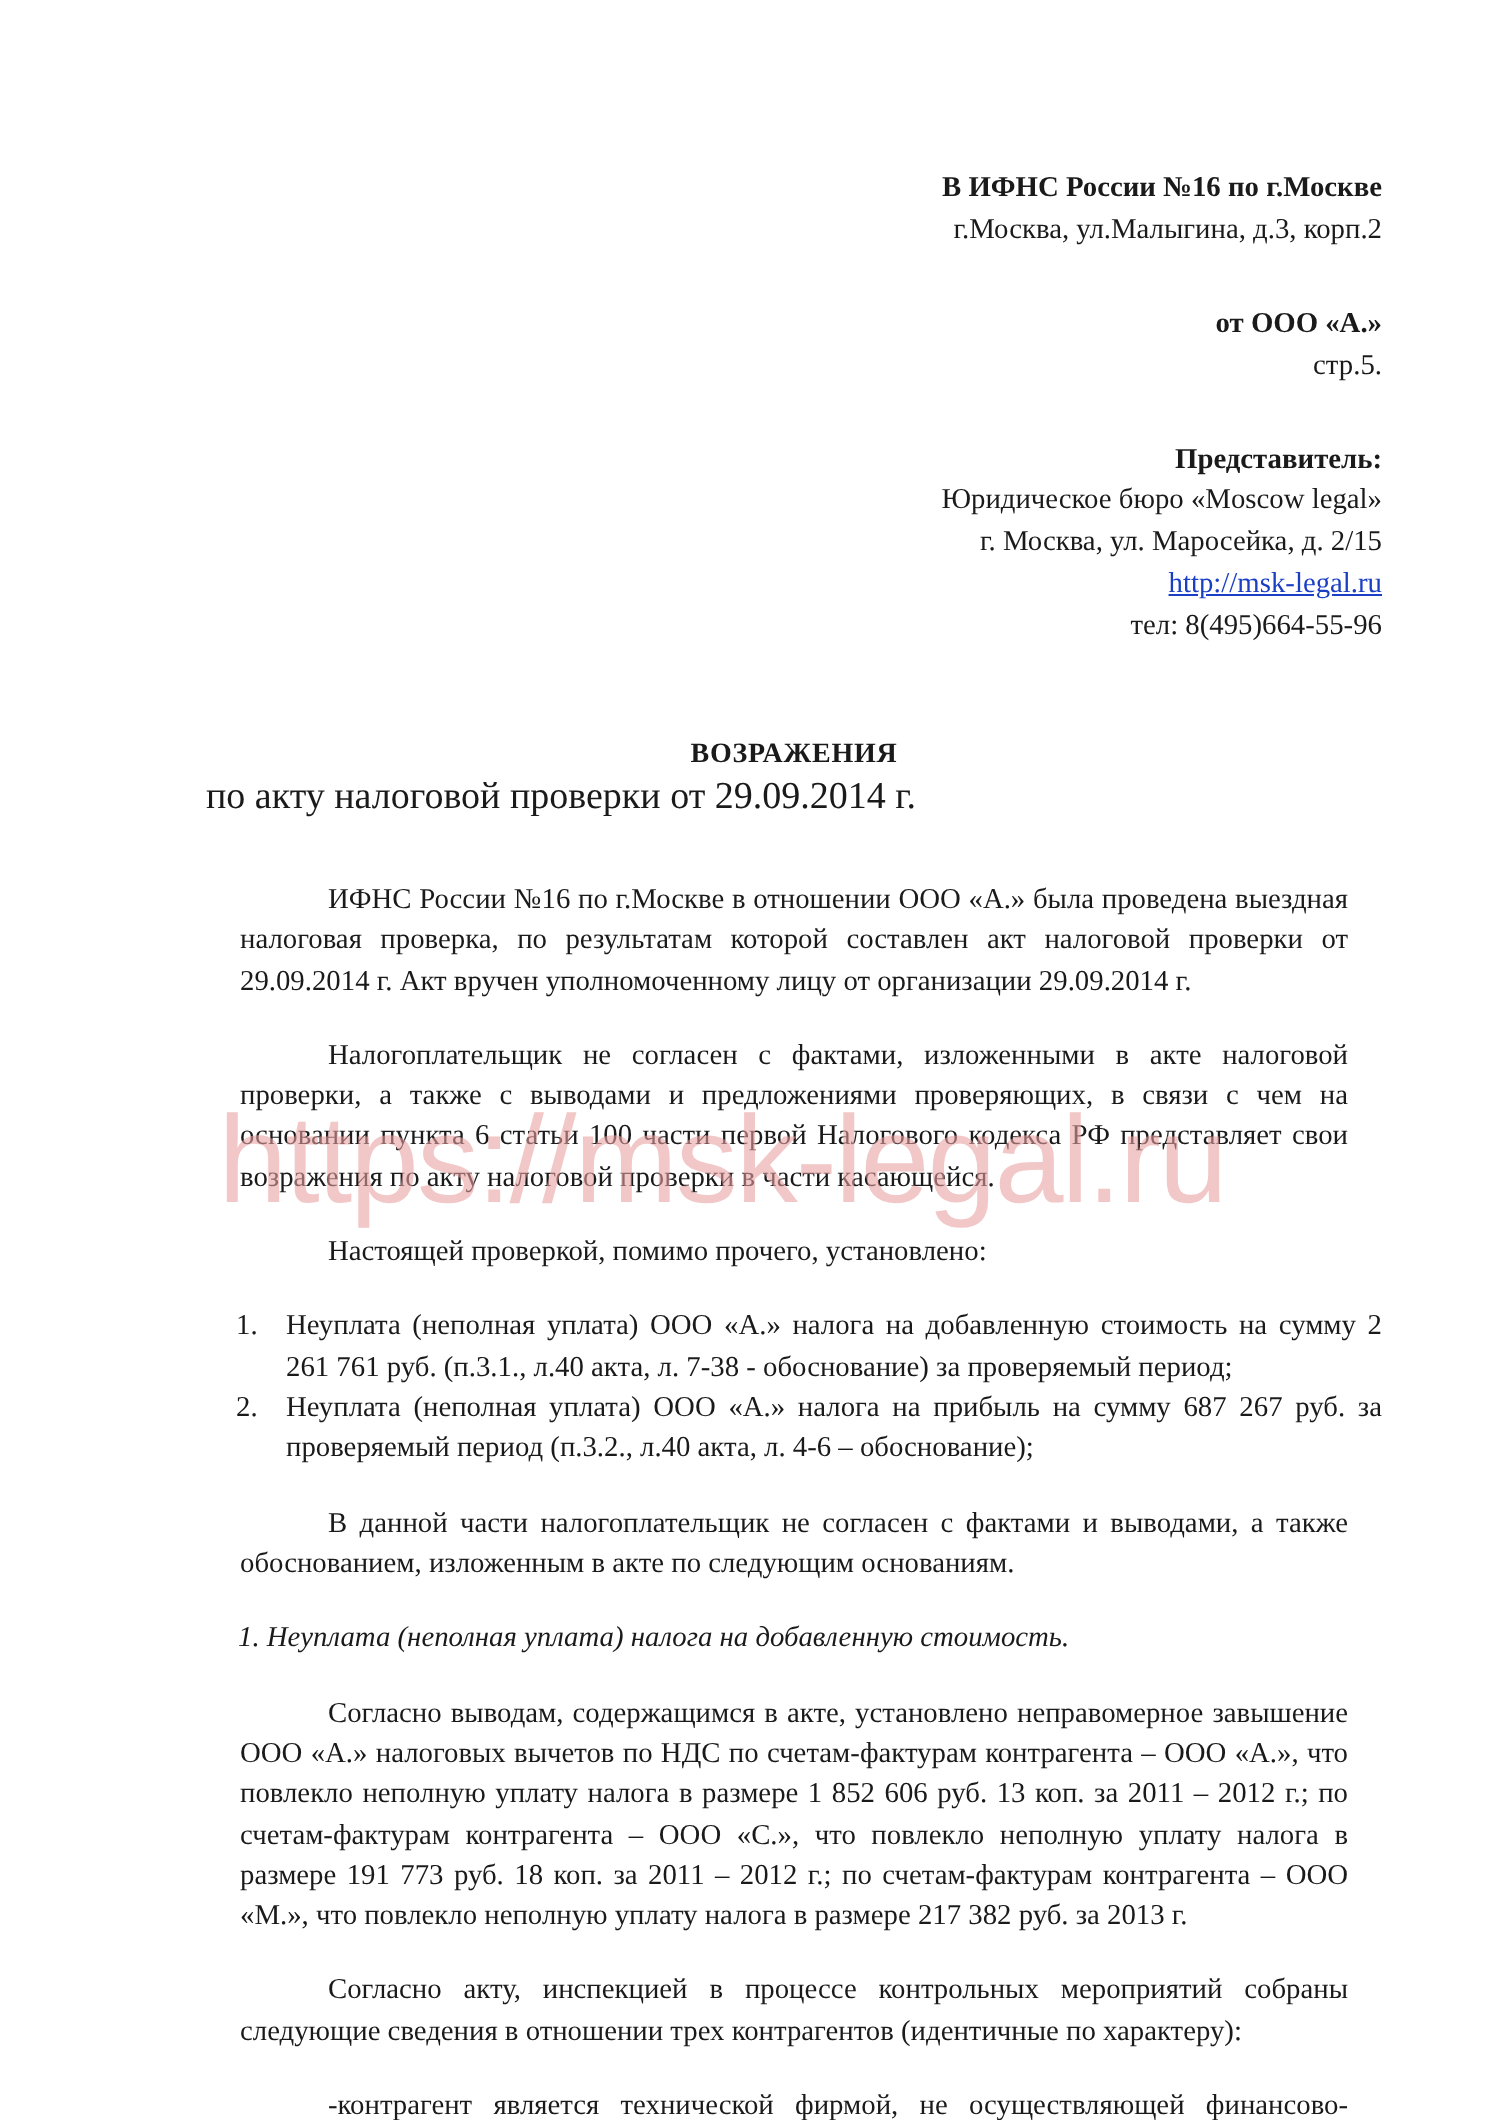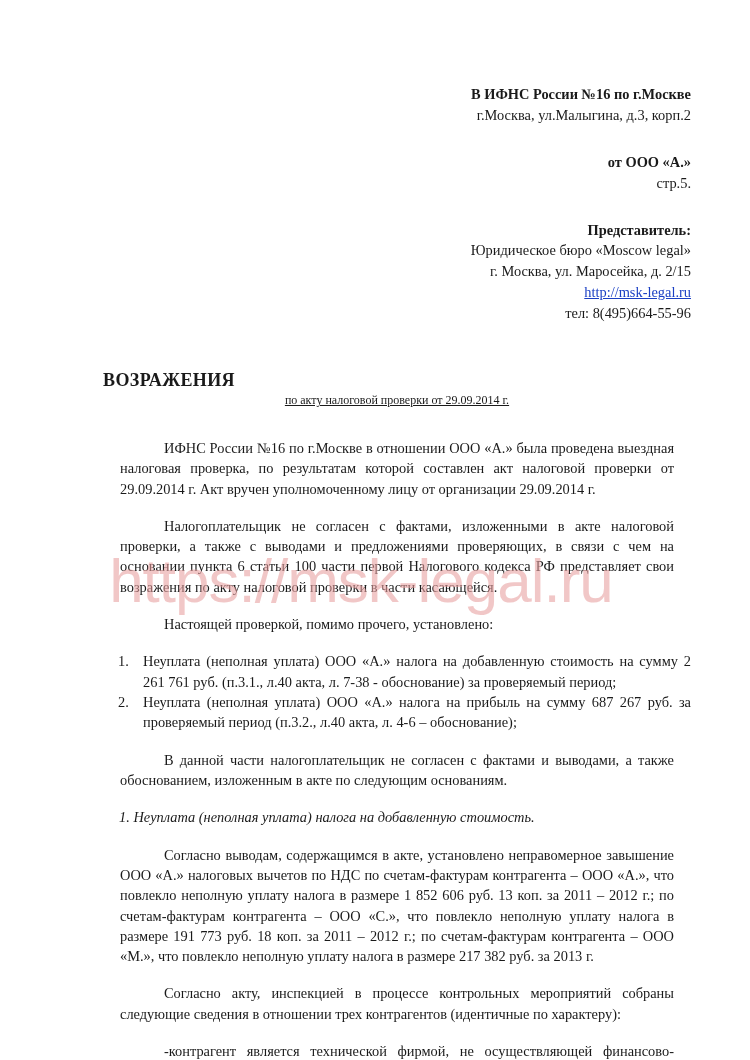--- a/index.html
+++ b/index.html
@@ -39,31 +39,30 @@
   .addr-from   { padding-top: 26px; font-family: Liberation Serif, serif; }
   .addr-rep    { padding-top: 26px; }
   .bold { font-weight: bold; }
   .link {
     color: #1a3fc4;
     text-decoration: underline;
   }
 
   
   .doc-title {
-    text-align: left;
+    text-align: center;
     font-weight: bold;
-    font-size: 18px;
+    font-size: 14px;
     letter-spacing: 0.4px;
     margin-top: 46px;
   }
   .doc-subtitle {
-    text-align: center;
-    font-size: 12px;
+    text-align: left;
+    font-size: 19px;
     margin-top: 2px;
-    text-decoration: underline;
   }
 
   
   .body-block {
     margin-top: 30px;
     font-size: 14.4px;
     line-height: 1.41;
   }
   p.j {
     margin: 17px;

